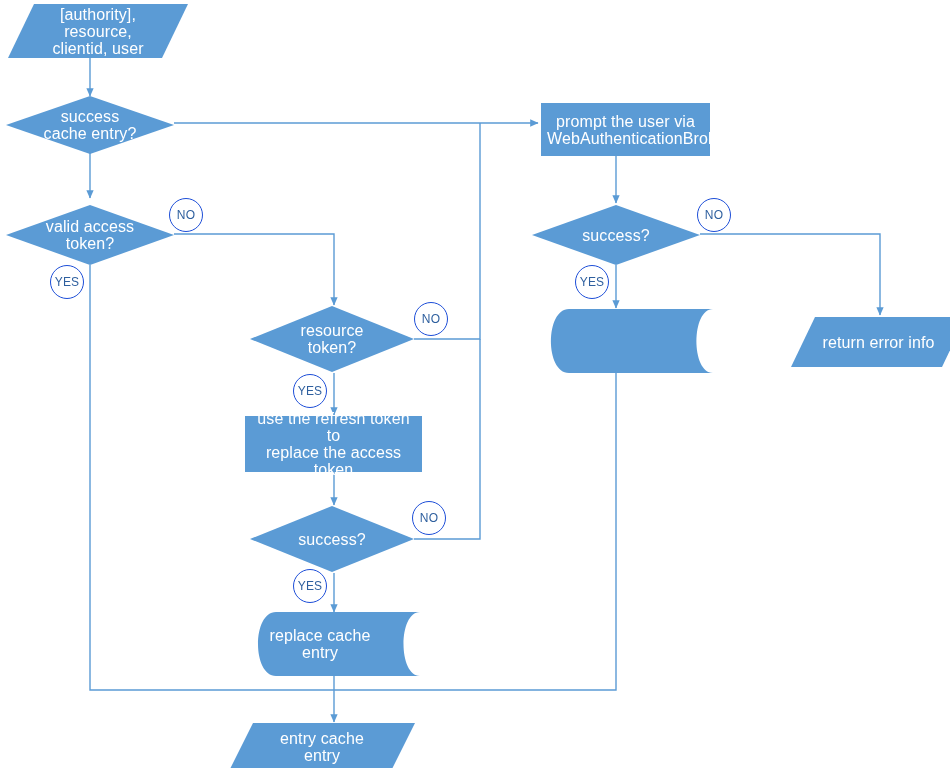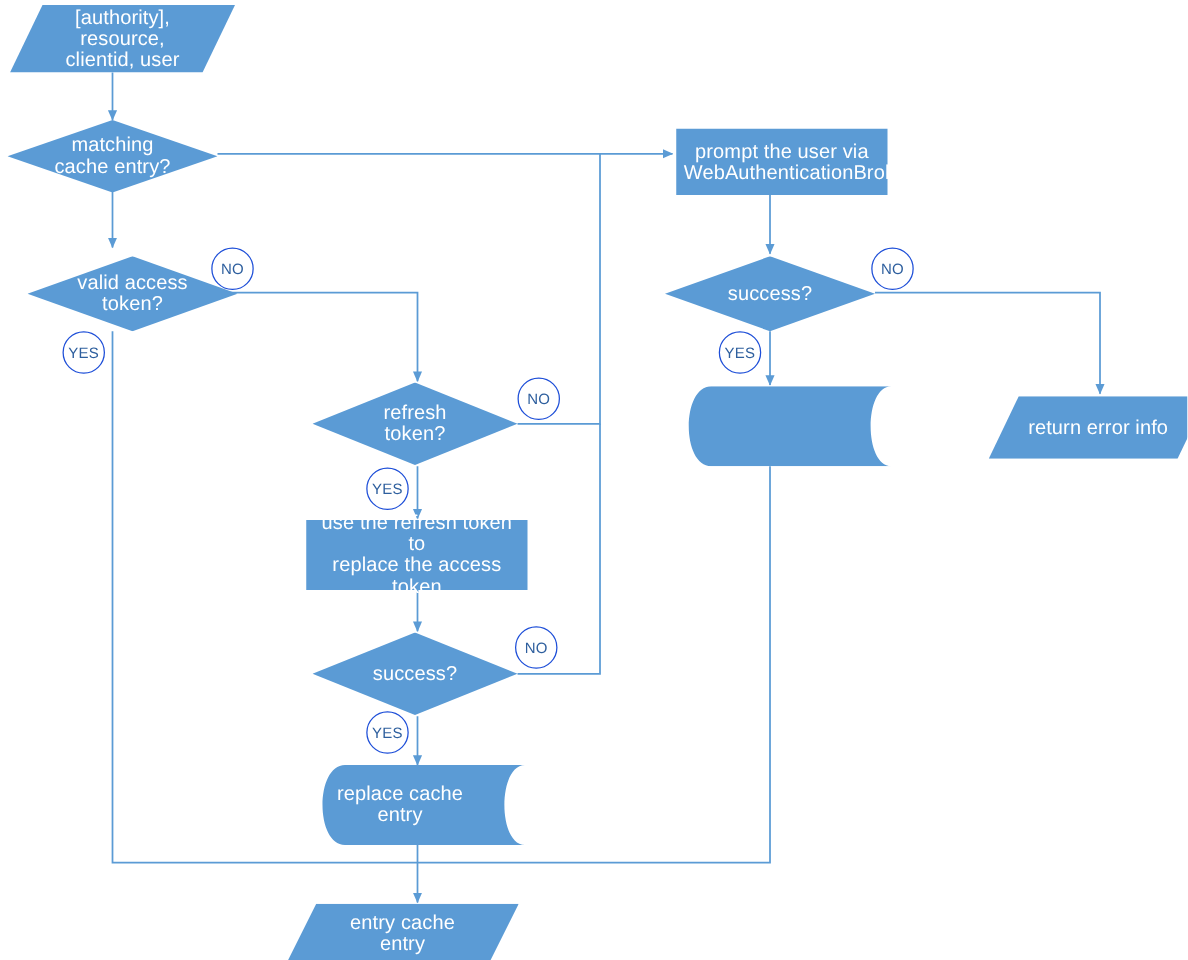--- a/index.html
+++ b/index.html
@@ -123,41 +123,41 @@
       <div>resource,</div>
       <div>clientid, user</div>
     </div>
   </div>
 
   <div class="node" style="left:6px; top:96px; width:168px; height:58px;">
     <svg class="shape-bg" viewBox="0 0 168 58" preserveAspectRatio="none">
       <polygon points="84,0 168,29 84,58 0,29" fill="#5B9BD5"></polygon>
     </svg>
     <div class="txt">
-      <div>matching</div>
+      <div>success</div>
       <div>cache entry?</div>
     </div>
   </div>
 
-  <div class="node" style="left:22px; top:205px; width:168px; height:60px;">
+  <div class="node" style="left:6px; top:205px; width:168px; height:60px;">
     <svg class="shape-bg" viewBox="0 0 168 60" preserveAspectRatio="none">
       <polygon points="84,0 168,30 84,60 0,30" fill="#5B9BD5"></polygon>
     </svg>
     <div class="txt">
       <div>valid access</div>
       <div>token?</div>
     </div>
   </div>
 
   <div class="node" style="left:250px; top:306px; width:164px; height:66px;">
     <svg class="shape-bg" viewBox="0 0 164 66" preserveAspectRatio="none">
       <polygon points="82,0 164,33 82,66 0,33" fill="#5B9BD5"></polygon>
     </svg>
     <div class="txt">
-      <div>refresh</div>
+      <div>resource</div>
       <div>token?</div>
     </div>
   </div>
 
   <div class="node" style="left:245px; top:416px; width:177px; height:56px; background:#5B9BD5;">
     <div class="txt">
       <div>use the refresh token to</div>
       <div>replace the access token</div>
     </div>
   </div>

